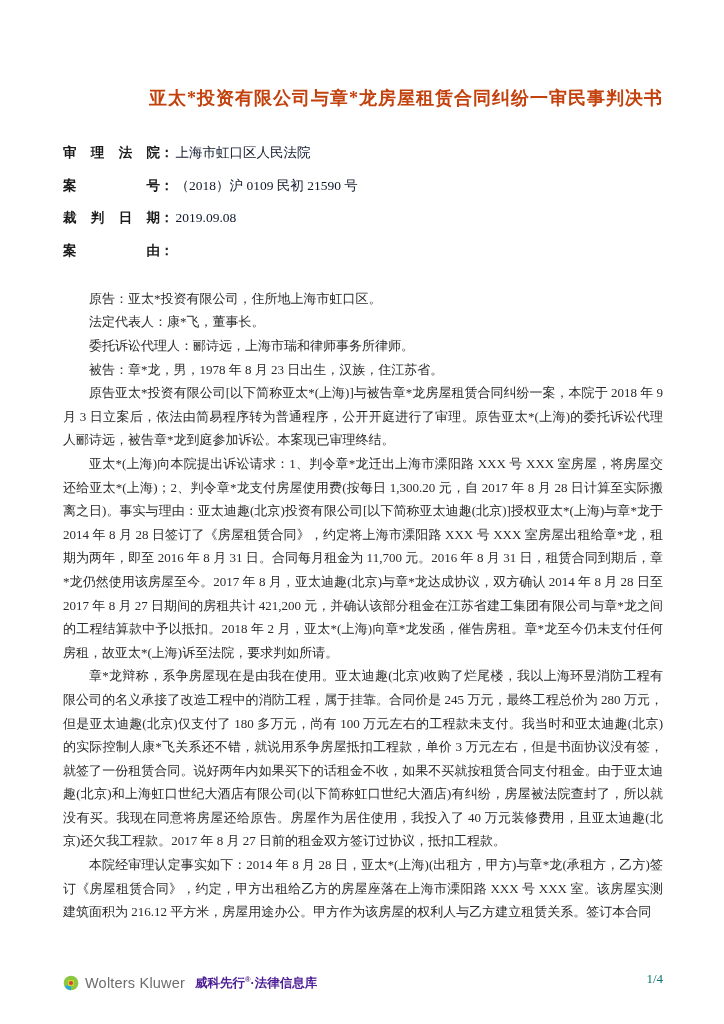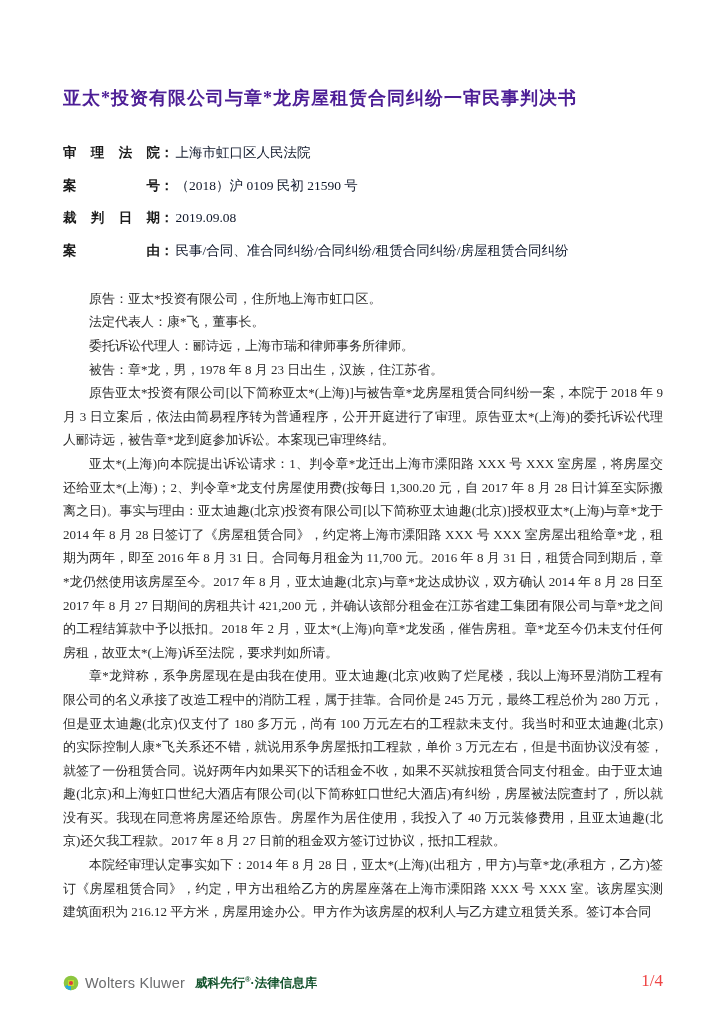--- a/index.html
+++ b/index.html
@@ -11,24 +11,24 @@
     overflow: hidden;
     font-family: "Liberation Serif", "DejaVu Serif", serif;
     color: #2a2a2a;
   }
   .content {
     padding: 0 61px 0 63px;
   }
   .title {
     margin: 0;
     padding-top: 86px;
-    text-align: left;
+    text-align: right;
     font-size: 18px;
     font-weight: 700;
-    color: #4c1d95;
+    color: #c2410c;
     letter-spacing: 1px;
     line-height: 24px;
   }
   .meta {
     margin-top: 27px;
   }
   .meta-row {
     display: flex;
     align-items: baseline;
     font-size: 13.5px;
@@ -81,31 +81,31 @@
   }
   .brand-name {
     font-family: "Liberation Sans", "DejaVu Sans", sans-serif;
     font-size: 14.5px;
     color: #6b6c6e;
     letter-spacing: 0.2px;
   }
   .product {
     font-family: "Liberation Sans", "DejaVu Sans", sans-serif;
     font-size: 12.5px;
-    color: #14532d;
+    color: #4c1d95;
     font-weight: 600;
     margin-left: 10px;
   }
   .product sup {
     font-size: 7.5px;
     vertical-align: super;
   }
   .pageno {
-    font-size: 17px;
-    color: #ef4444;
+    font-size: 13px;
+    color: #0f766e;
     align-self: flex-start;
     margin-top: -4px;
   }
 </style>
 </head>
 <body>
 
 <div class="page">
   <div class="content">
     <h1 class="title">亚太*投资有限公司与章*龙房屋租赁合同纠纷一审民事判决书</h1>
@@ -137,21 +137,20 @@
           </span>
           <span class="meta-colon">：</span>
           <span class="meta-value">2019.09.08</span>
         </div>
         <div class="meta-row">
           <span class="meta-label">
             <span>案</span>
             <span>由</span>
           </span>
           <span class="meta-colon">：</span>
-          <span class="meta-value">民事/合同、准合同纠纷/合同纠纷/租赁合同纠纷/房屋租赁合同纠纷</span>
         </div>
       </div>
     <div class="body" id="body-section">
         <p class="para">原告：亚太*投资有限公司，住所地上海市虹口区。</p>
         <p class="para">法定代表人：康*飞，董事长。</p>
         <p class="para">委托诉讼代理人：郦诗远，上海市瑞和律师事务所律师。</p>
         <p class="para">被告：章*龙，男，1978 年 8 月 23 日出生，汉族，住江苏省。</p>
         <p class="para">原告亚太*投资有限公司[以下简称亚太*(上海)]与被告章*龙房屋租赁合同纠纷一案，本院于 2018 年 9 月 3 日立案后，依法由简易程序转为普通程序，公开开庭进行了审理。原告亚太*(上海)的委托诉讼代理人郦诗远，被告章*龙到庭参加诉讼。本案现已审理终结。</p>
         <p class="para">亚太*(上海)向本院提出诉讼请求：1、判令章*龙迁出上海市溧阳路 XXX 号 XXX 室房屋，将房屋交还给亚太*(上海)；2、判令章*龙支付房屋使用费(按每日 1,300.20 元，自 2017 年 8 月 28 日计算至实际搬离之日)。事实与理由：亚太迪趣(北京)投资有限公司[以下简称亚太迪趣(北京)]授权亚太*(上海)与章*龙于 2014 年 8 月 28 日签订了《房屋租赁合同》，约定将上海市溧阳路 XXX 号 XXX 室房屋出租给章*龙，租期为两年，即至 2016 年 8 月 31 日。合同每月租金为 11,700 元。2016 年 8 月 31 日，租赁合同到期后，章*龙仍然使用该房屋至今。2017 年 8 月，亚太迪趣(北京)与章*龙达成协议，双方确认 2014 年 8 月 28 日至 2017 年 8 月 27 日期间的房租共计 421,200 元，并确认该部分租金在江苏省建工集团有限公司与章*龙之间的工程结算款中予以抵扣。2018 年 2 月，亚太*(上海)向章*龙发函，催告房租。章*龙至今仍未支付任何房租，故亚太*(上海)诉至法院，要求判如所请。</p>
         <p class="para">章*龙辩称，系争房屋现在是由我在使用。亚太迪趣(北京)收购了烂尾楼，我以上海环昱消防工程有限公司的名义承接了改造工程中的消防工程，属于挂靠。合同价是 245 万元，最终工程总价为 280 万元，但是亚太迪趣(北京)仅支付了 180 多万元，尚有 100 万元左右的工程款未支付。我当时和亚太迪趣(北京)的实际控制人康*飞关系还不错，就说用系争房屋抵扣工程款，单价 3 万元左右，但是书面协议没有签，就签了一份租赁合同。说好两年内如果买下的话租金不收，如果不买就按租赁合同支付租金。由于亚太迪趣(北京)和上海虹口世纪大酒店有限公司(以下简称虹口世纪大酒店)有纠纷，房屋被法院查封了，所以就没有买。我现在同意将房屋还给原告。房屋作为居住使用，我投入了 40 万元装修费用，且亚太迪趣(北京)还欠我工程款。2017 年 8 月 27 日前的租金双方签订过协议，抵扣工程款。</p>

